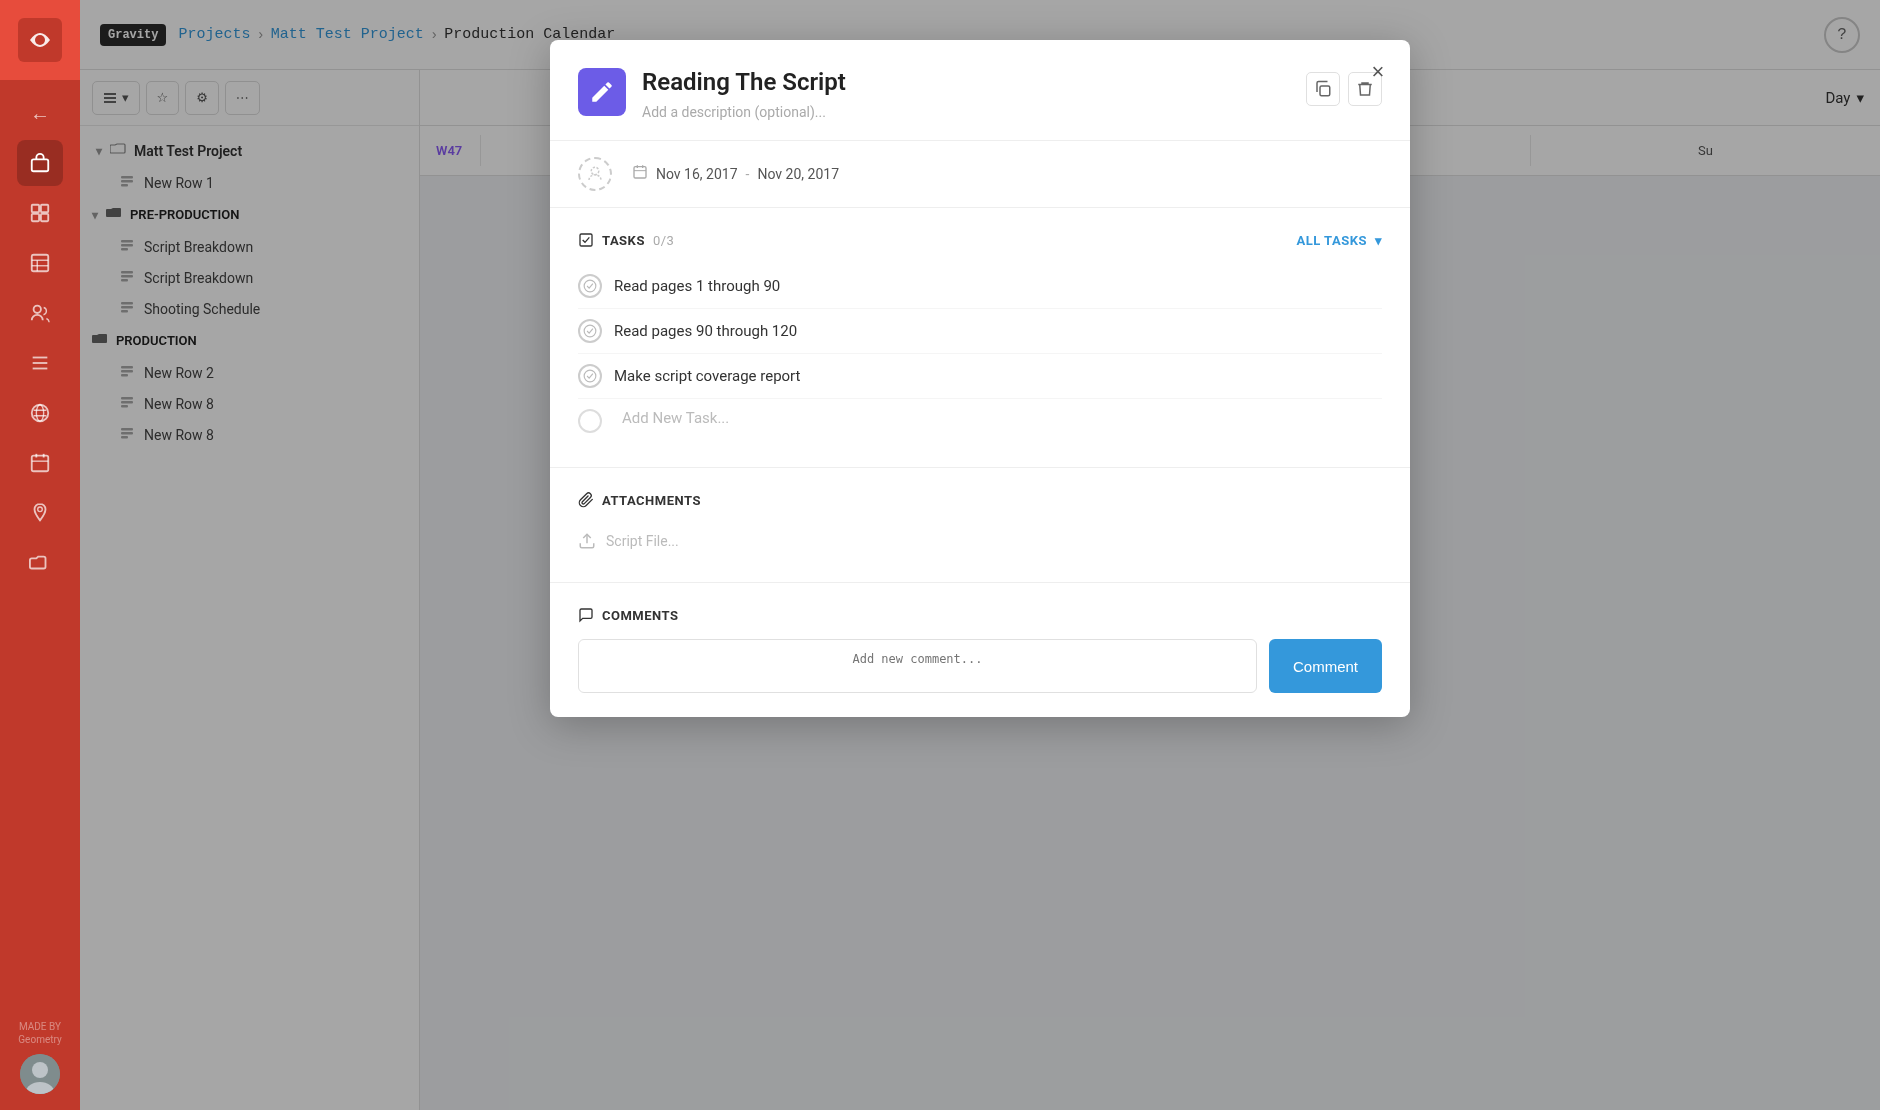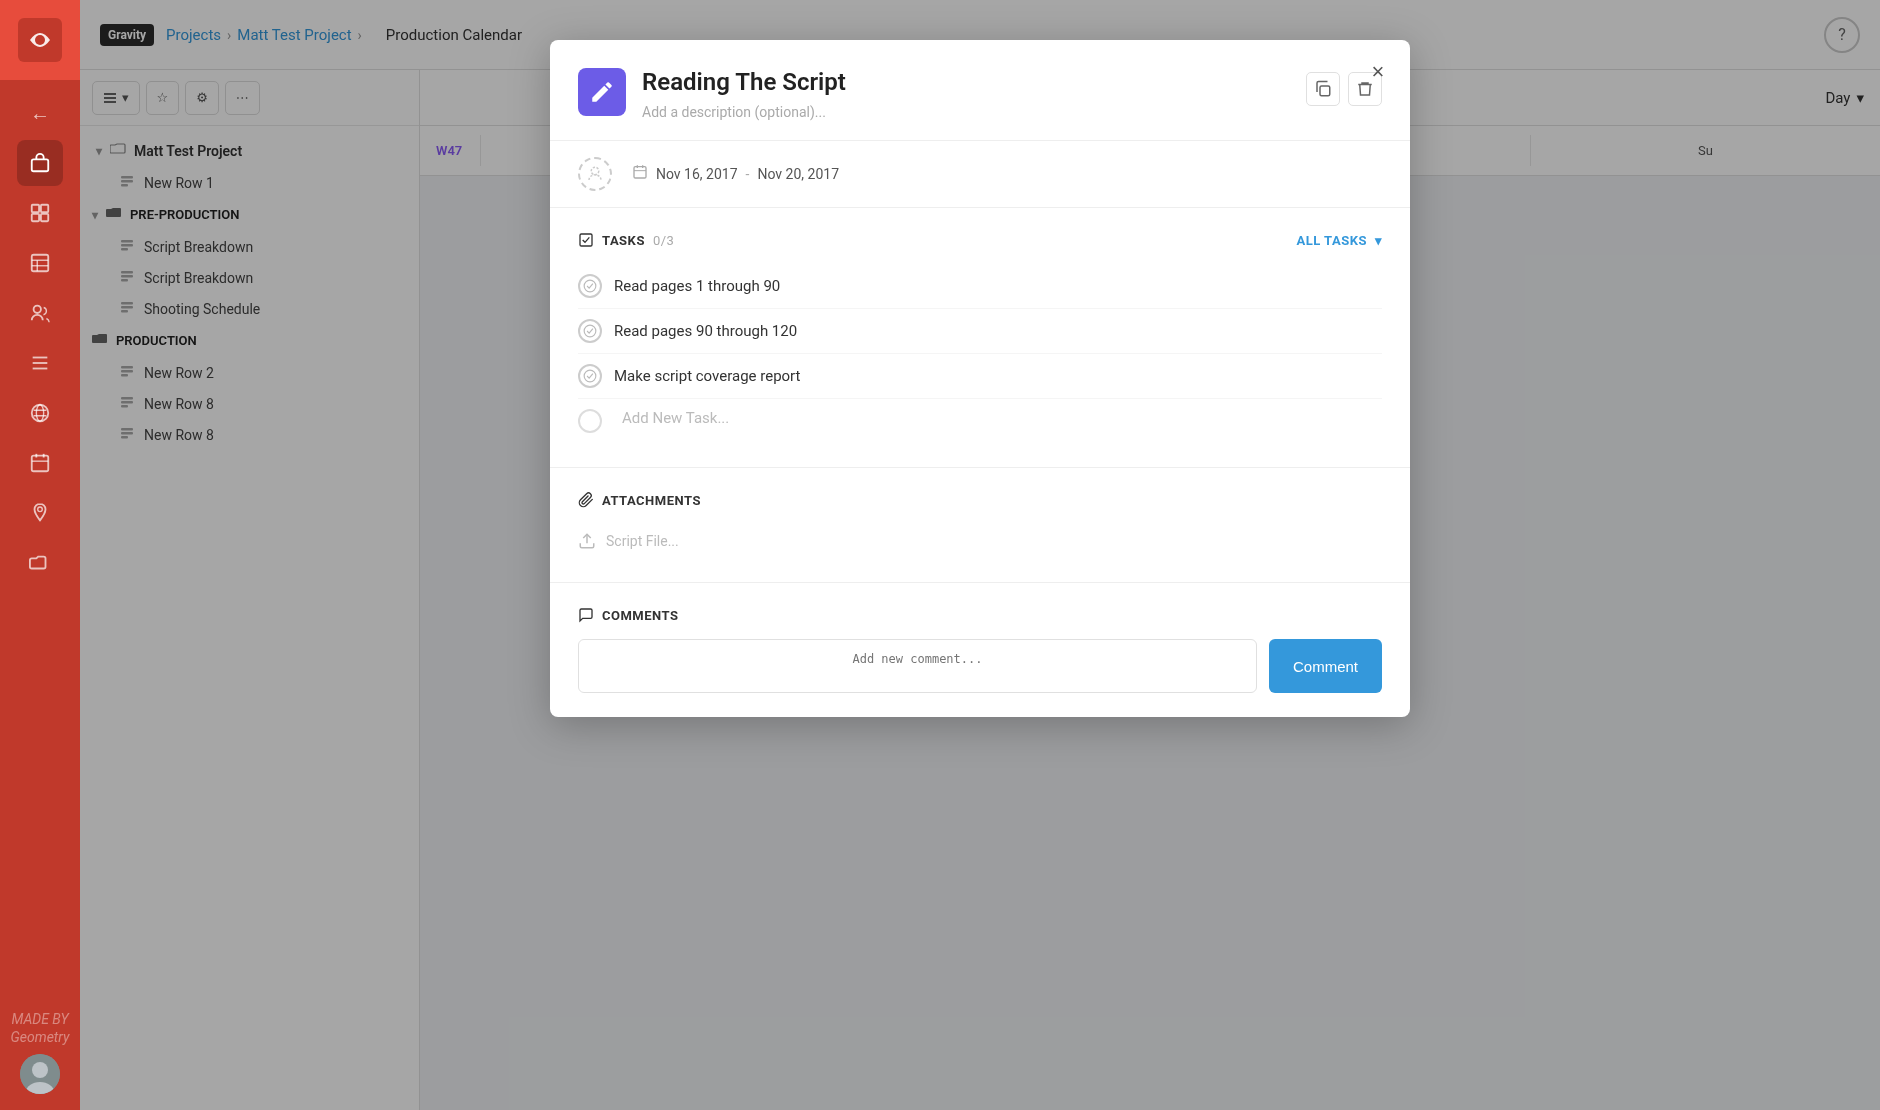--- a/index.html
+++ b/index.html
@@ -55,25 +55,24 @@
     }
     .sidebar-icon.active { background: rgba(0,0,0,0.2); color: #fff; }
     .sidebar-bottom {
       display: flex;
       flex-direction: column;
       align-items: center;
       padding-bottom: 16px;
       gap: 8px;
     }
     .sidebar-made-by {
-      font-size: 14px;
+      font-size: 10px;
       color: rgba(255,255,255,0.4);
       text-align: center;
       line-height: 1.3;
-      font-style: italic;
     }
     .sidebar-avatar {
       width: 40px;
       height: 40px;
       border-radius: 50%;
       background: #7f8c8d;
       overflow: hidden;
       display: flex;
       align-items: center;
       justify-content: center;
@@ -96,40 +95,41 @@
     
     .topnav {
       height: 70px;
       background: #fff;
       display: flex;
       align-items: center;
       padding: 0 20px;
       border-bottom: 1px solid #e0e0e0;
       gap: 8px;
       flex-shrink: 0;
+      font-family: Liberation Mono, monospace;
     }
     .topnav-gravity {
       background: #2c2c2c;
       color: #fff;
       font-size: 12px;
       font-weight: bold;
       padding: 4px 8px;
       border-radius: 4px;
       margin-right: 4px;
     }
     .breadcrumb {
       display: flex;
       align-items: center;
       gap: 6px;
       font-size: 15px;
       color: #555;
     }
     .breadcrumb-link { color: #3498db; cursor: pointer; }
     .breadcrumb-sep { color: #999; font-size: 14px; }
-    .breadcrumb-current { color: #333; margin-left: 18px; }
+    .breadcrumb-current { color: #333; }
     .topnav-spacer { flex: 1; }
     .topnav-help {
       width: 36px; height: 36px;
       border: 2px solid #ccc;
       border-radius: 50%;
       display: flex; align-items: center; justify-content: center;
       cursor: pointer;
       font-size: 16px;
       color: #666;
     }

